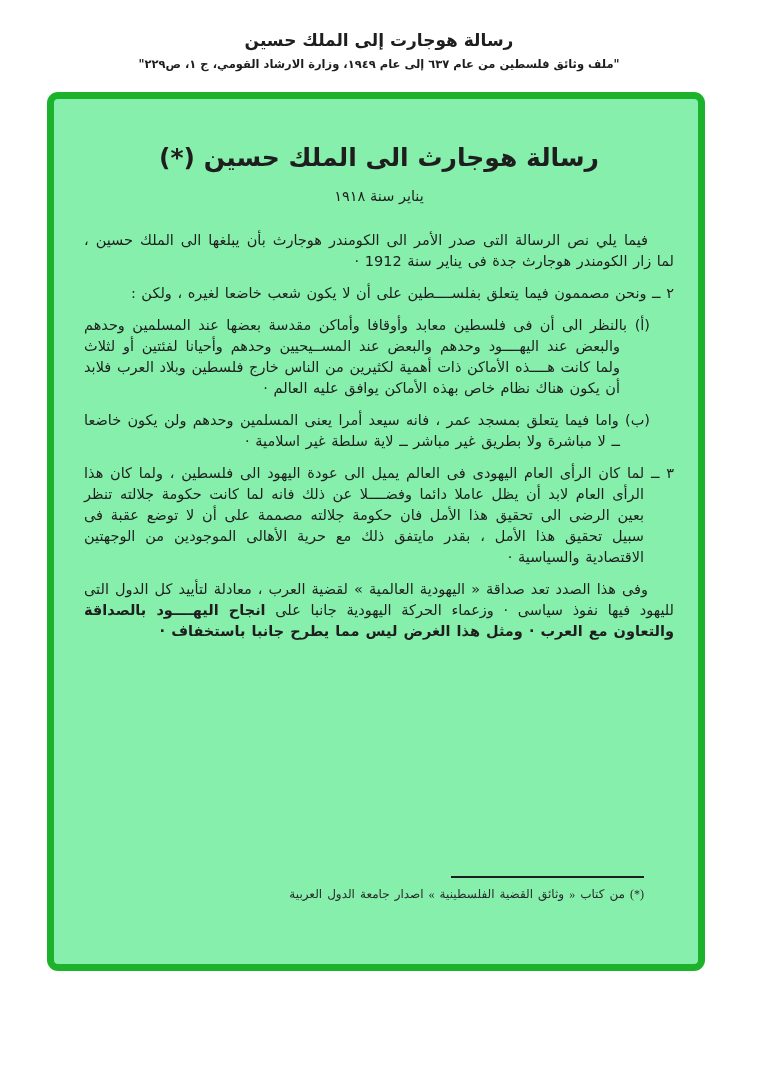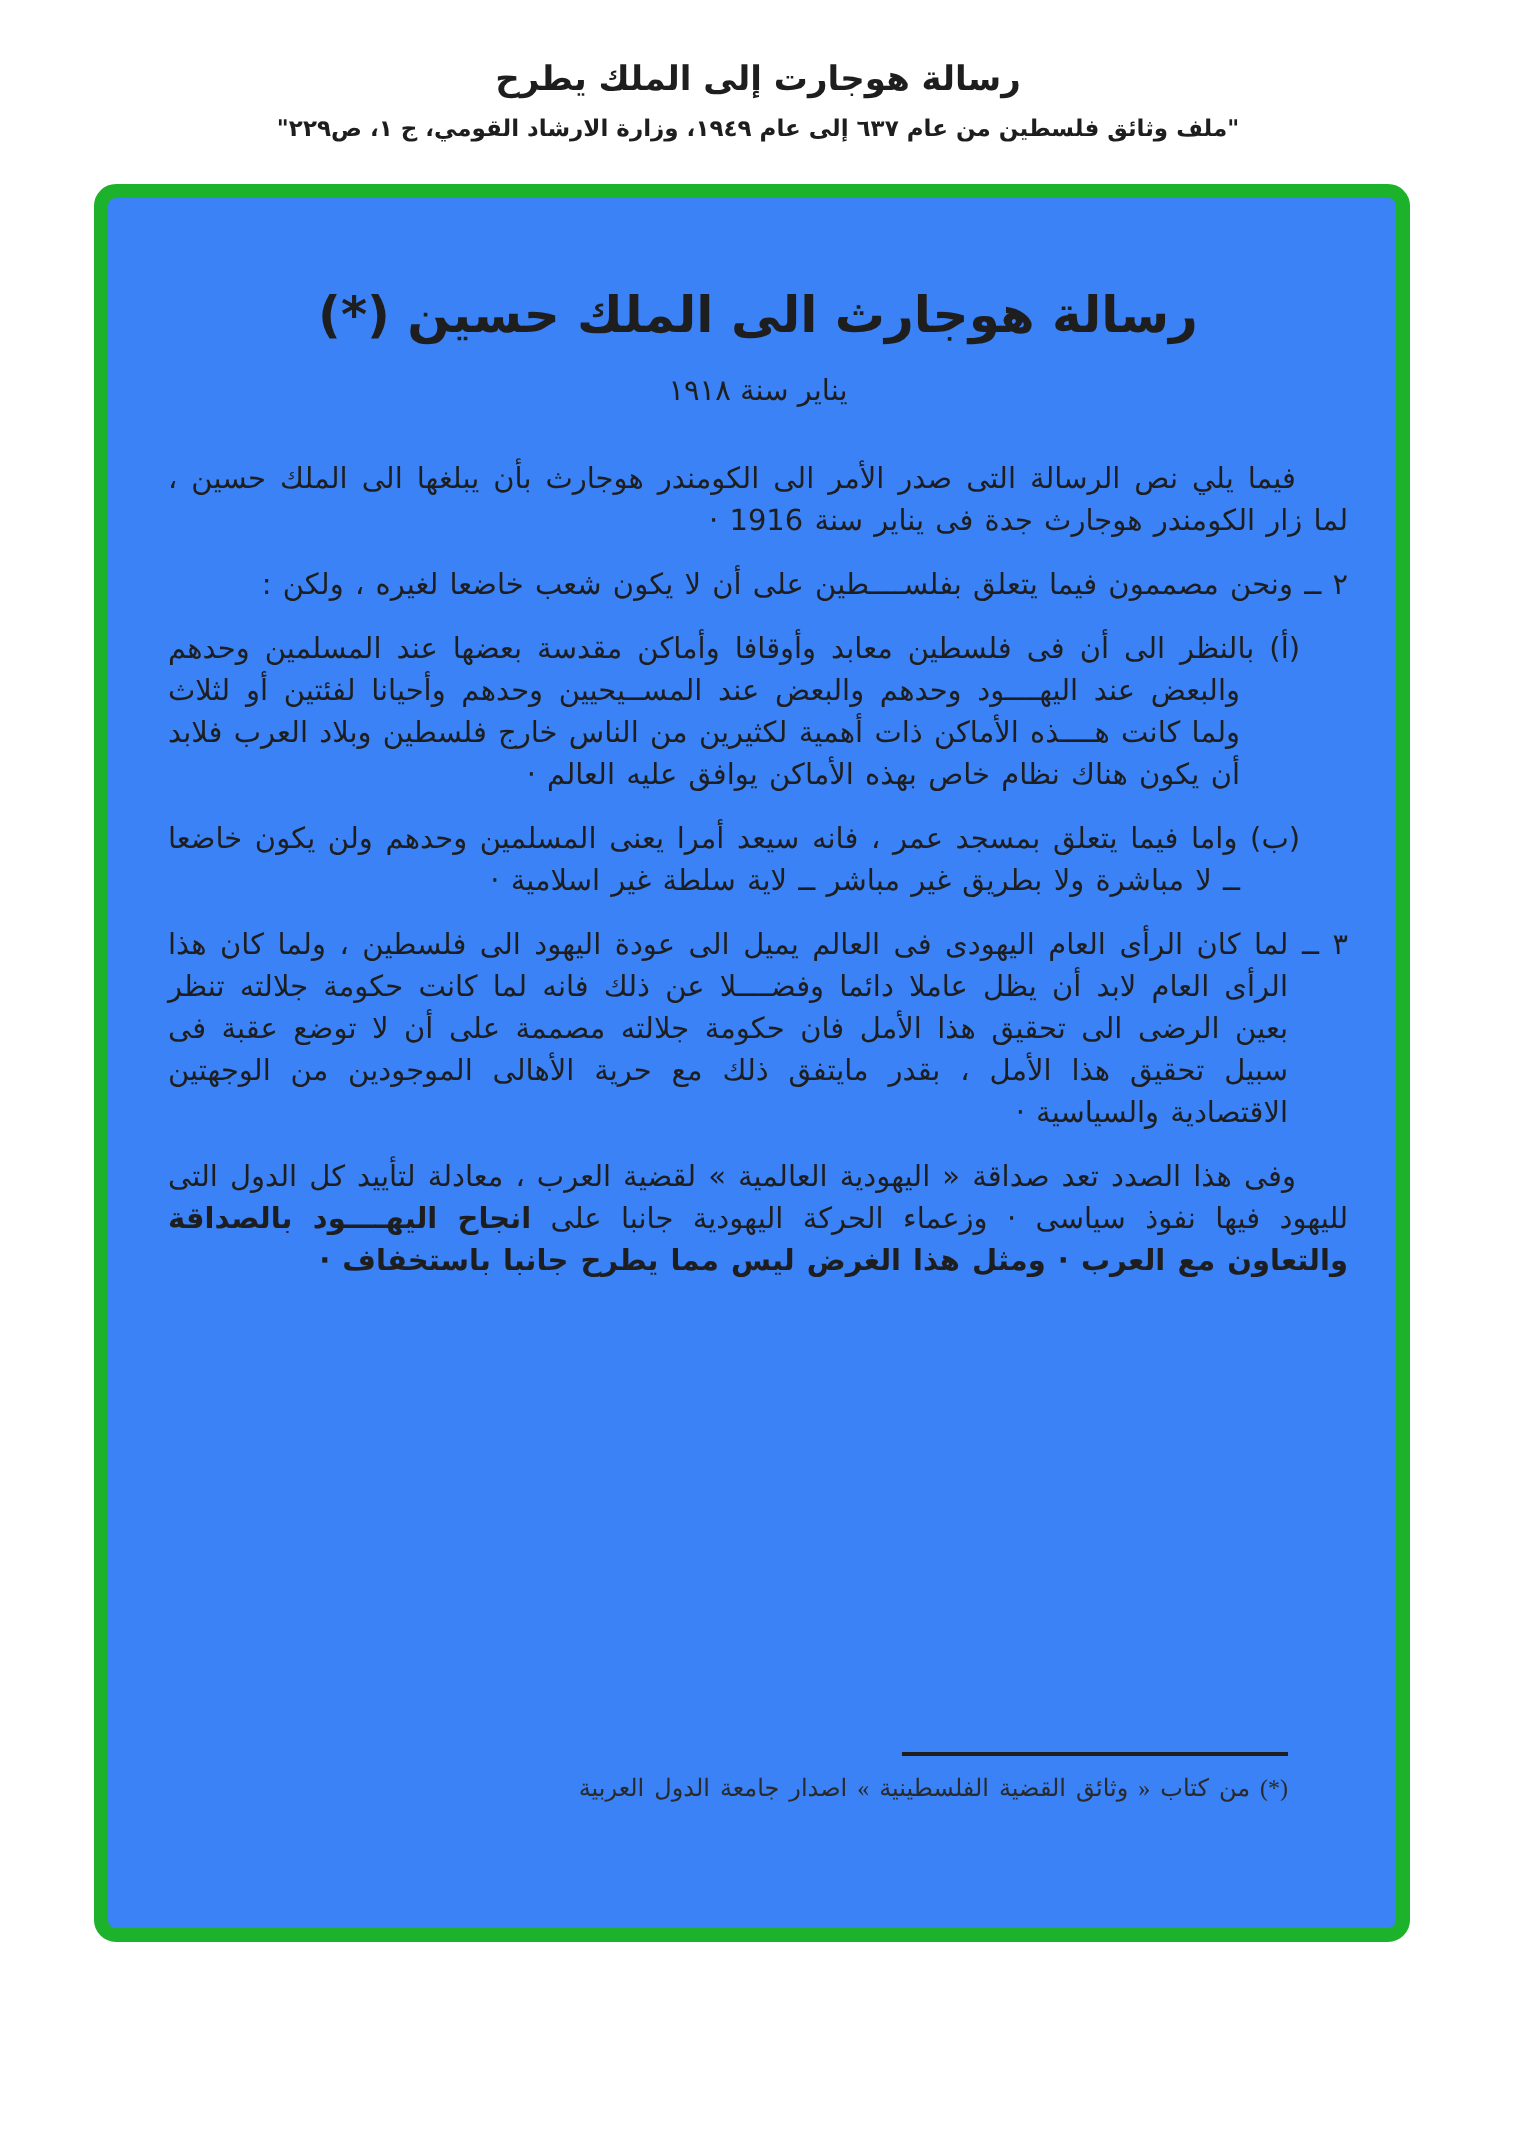--- a/index.html
+++ b/index.html
@@ -35,21 +35,21 @@
   
   .doc-frame {
     position: absolute;
     left: 47px;
     top: 92px;
     width: 658px;
     height: 879px;
     box-sizing: border-box;
     border: 7px solid #1cb22b;
     border-radius: 11px;
-    background: #3b82f6;
+    background: #86efac;
     direction: rtl;
     padding: 44px 24px 0 30px;
   }
   .doc-title {
     text-align: center;
     font-size: 25px;
     font-weight: bold;
     margin: 0 0 0 0;
   }
   .doc-date {
@@ -106,31 +106,31 @@
     word-spacing: 2px;
     color: #2a2a2a;
   }
 </style>
 </head>
 <body>
 
 <div class="page">
 
   <div class="header">
-    <div class="header-title">رسالة هوجارت إلى الملك يطرح</div>
+    <div class="header-title">رسالة هوجارت إلى الملك حسين</div>
     <div class="header-source">"ملف وثائق فلسطين من عام ٦٣٧ إلى عام ١٩٤٩، وزارة الارشاد القومي، ج ١، ص٢٢٩"</div>
   </div>
 
   <div class="doc-frame">
 
     <div class="doc-title">رسالة هوجارث الى الملك حسين (*)</div>
 
     <div class="doc-date">يناير سنة ١٩١٨</div>
 
-    <p class="para first indent-first">فيما يلي نص الرسالة التى صدر الأمر الى الكومندر هوجارث بأن يبلغها الى الملك حسين ، لما زار الكومندر هوجارث جدة فى يناير سنة 1916 ·</p>
+    <p class="para first indent-first">فيما يلي نص الرسالة التى صدر الأمر الى الكومندر هوجارث بأن يبلغها الى الملك حسين ، لما زار الكومندر هوجارث جدة فى يناير سنة 1912 ·</p>
 
 
     <p class="para hang"><span class="marker">٢ ــ</span> <span>ونحن مصممون فيما يتعلق بفلســــطين على أن لا يكون شعب خاضعا لغيره ، ولكن :</span></p>
 
     <p class="para hang sub"><span class="marker">(أ)</span> <span>بالنظر الى أن فى فلسطين معابد وأوقافا وأماكن مقدسة بعضها عند المسلمين وحدهم والبعض عند اليهــــود وحدهم والبعض عند المســيحيين وحدهم وأحيانا لفئتين أو لثلاث ولما كانت هــــذه الأماكن ذات أهمية لكثيرين من الناس خارج فلسطين وبلاد العرب فلابد أن يكون هناك نظام خاص بهذه الأماكن يوافق عليه العالم ·</span></p>
 
     <p class="para hang sub"><span class="marker">(ب)</span> <span>واما فيما يتعلق بمسجد عمر ، فانه سيعد أمرا يعنى المسلمين وحدهم ولن يكون خاضعا ــ لا مباشرة ولا بطريق غير مباشر ــ لاية سلطة غير اسلامية ·</span></p>
 
     <p class="para hang"><span class="marker">٣ ــ</span> <span>لما كان الرأى العام اليهودى فى العالم يميل الى عودة اليهود الى فلسطين ، ولما كان هذا الرأى العام لابد أن يظل عاملا دائما وفضــــلا عن ذلك فانه لما كانت حكومة جلالته تنظر بعين الرضى الى تحقيق هذا الأمل فان حكومة جلالته مصممة على أن لا توضع عقبة فى سبيل تحقيق هذا الأمل ، بقدر مايتفق ذلك مع حرية الأهالى الموجودين من الوجهتين الاقتصادية والسياسية ·</span></p>
 

